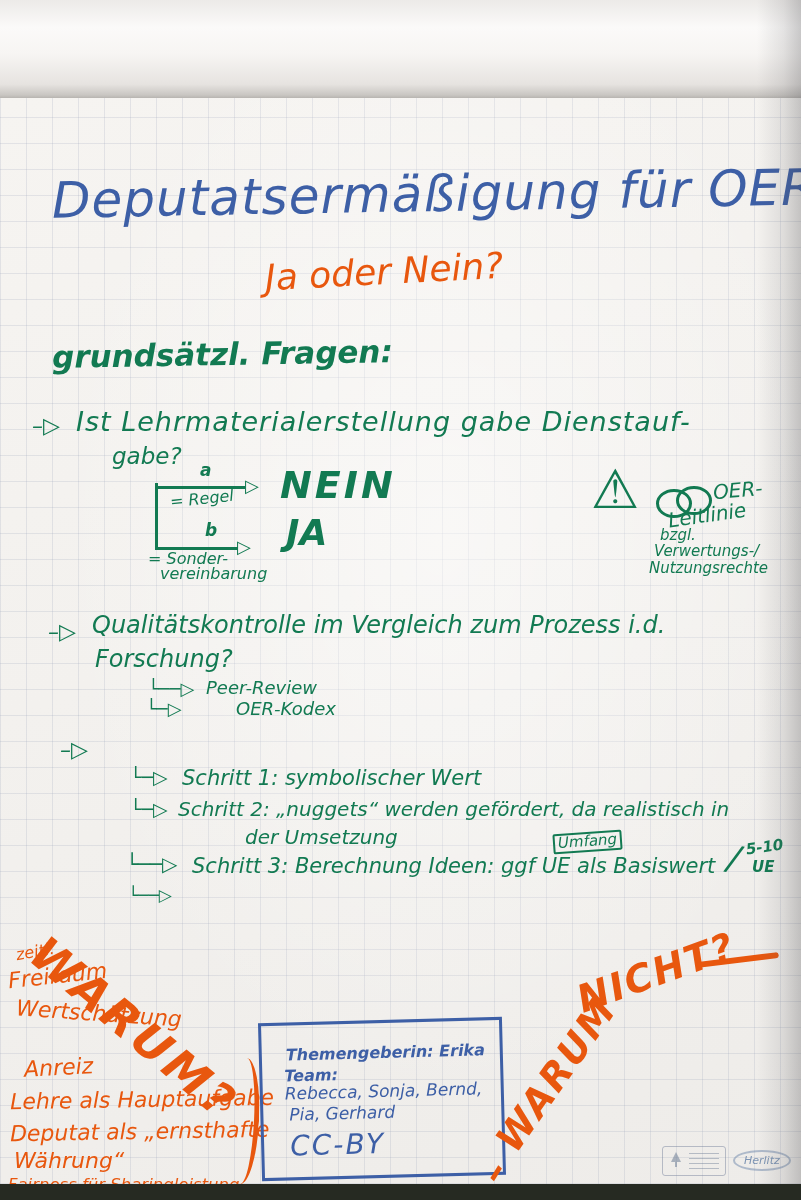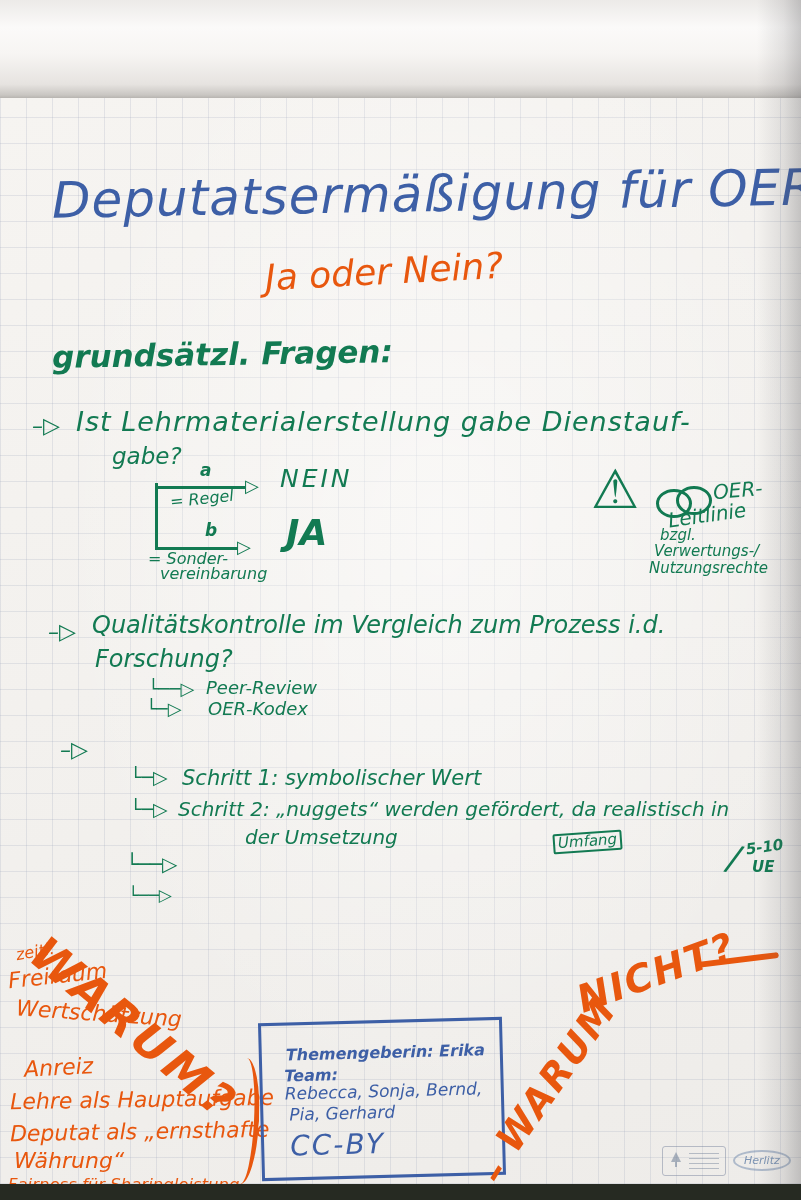--- a/index.html
+++ b/index.html
@@ -63,21 +63,21 @@
 
   <div class="t g" style="left:32px;top:414px;font-size:22px;">–▷</div>
   <div class="t g" style="left:76px;top:408px;font-size:27px;letter-spacing:1px;">Ist Lehrmaterialerstellung gabe Dienstauf-</div>
   <div class="t g" style="left:112px;top:444px;font-size:23px;">gabe?</div>
 
   <div class="line" style="left:155px;top:483px;height:66px;border-left:3px solid #127a52;"></div>
   <div class="line" style="left:155px;top:486px;width:90px;border-top:3px solid #127a52;"></div>
   <div class="t g" style="left:245px;top:477px;font-size:18px;">▷</div>
   <div class="t g" style="left:200px;top:462px;font-size:17px;font-weight:600;">a</div>
   <div class="t g" style="left:170px;top:491px;font-size:16px;transform:rotate(-6deg);">= Regel</div>
-  <div class="t g" style="left:280px;top:466px;font-size:25px;font-weight:400;letter-spacing:3px;">NEIN</div>
+  <div class="t g" style="left:280px;top:466px;font-size:38px;font-weight:700;letter-spacing:3px;">NEIN</div>
 
   <div class="line" style="left:155px;top:547px;width:83px;border-top:3px solid #127a52;"></div>
   <div class="t g" style="left:237px;top:538px;font-size:18px;">▷</div>
   <div class="t g" style="left:205px;top:522px;font-size:17px;font-weight:600;">b</div>
   <div class="t g" style="left:148px;top:551px;font-size:16px;">= Sonder-</div>
   <div class="t g" style="left:160px;top:566px;font-size:16px;">vereinbarung</div>
   <div class="t g" style="left:286px;top:514px;font-size:36px;font-weight:700;">JA</div>
 
   <div class="t g" style="left:591px;top:462px;font-size:54px;font-style:normal;">⚠</div>
   <div class="ellipse" style="left:656px;top:489px;width:30px;height:23px;"></div>
@@ -87,33 +87,34 @@
   <div class="t g" style="left:660px;top:528px;font-size:15px;">bzgl.</div>
   <div class="t g" style="left:654px;top:544px;font-size:15px;">Verwertungs-/</div>
   <div class="t g" style="left:649px;top:561px;font-size:15px;">Nutzungsrechte</div>
 
   <div class="t g" style="left:48px;top:620px;font-size:22px;">–▷</div>
   <div class="t g" style="left:92px;top:613px;font-size:24px;">Qualitätskontrolle im Vergleich zum Prozess i.d.</div>
   <div class="t g" style="left:95px;top:647px;font-size:24px;">Forschung?</div>
   <div class="t g" style="left:148px;top:680px;font-size:18px;font-weight:600;">└──▷</div>
   <div class="t g" style="left:206px;top:679px;font-size:18px;">Peer-Review</div>
   <div class="t g" style="left:146px;top:700px;font-size:18px;">└─▷</div>
-  <div class="t g" style="left:208px;top:700px;font-size:18px;">OER-Kodex</div>
+  <div class="t g" style="left:208px;top:700px;font-size:18px;padding-left:28px;">OER-Kodex</div>
 
   <div class="t g" style="left:60px;top:738px;font-size:22px;">–▷</div>
 
   <div class="t g" style="left:130px;top:768px;font-size:19px;font-weight:700;">└─▷</div>
   <div class="t g" style="left:182px;top:767px;font-size:21px;">Schritt 1: symbolischer Wert</div>
 
   <div class="t g" style="left:130px;top:800px;font-size:19px;">└─▷</div>
   <div class="t g" style="left:178px;top:799px;font-size:20px;">Schritt 2: „nuggets“ werden gefördert, da realistisch in</div>
   <div class="t g" style="left:245px;top:827px;font-size:20px;">der Umsetzung</div>
   <div class="t g umfangbox" style="left:553px;top:832px;font-size:15px;transform:rotate(-4deg);">Umfang</div>
 
   <div class="t g" style="left:126px;top:854px;font-size:20px;font-weight:700;">└──▷</div>
+  <div class="t g" style="left:192px;top:855px;font-size:21px;">Schritt 3: Berechnung Ideen: ggf UE als Basiswert</div>
   <div class="t g" style="left:728px;top:841px;font-size:34px;transform:rotate(10deg);">/</div>
   <div class="t g" style="left:746px;top:840px;font-size:15px;font-weight:600;transform:rotate(-8deg);">5-10</div>
   <div class="t g" style="left:752px;top:860px;font-size:15px;font-weight:600;">UE</div>
 
   <div class="t g" style="left:128px;top:887px;font-size:17px;font-weight:700;">└──▷</div>
 
   <div class="t o" style="left:52px;top:928px;font-size:46px;font-weight:700;letter-spacing:4px;transform:rotate(40deg);transform-origin:0 0;">WARUM?</div>
   <div class="t o" style="left:16px;top:944px;font-size:16px;transform:rotate(-10deg);">zeitl.</div>
   <div class="t o" style="left:8px;top:964px;font-size:22px;transform:rotate(-6deg);">Freiraum</div>
   <div class="t o" style="left:16px;top:1002px;font-size:22px;transform:rotate(4deg);">Wertschätzung</div>

